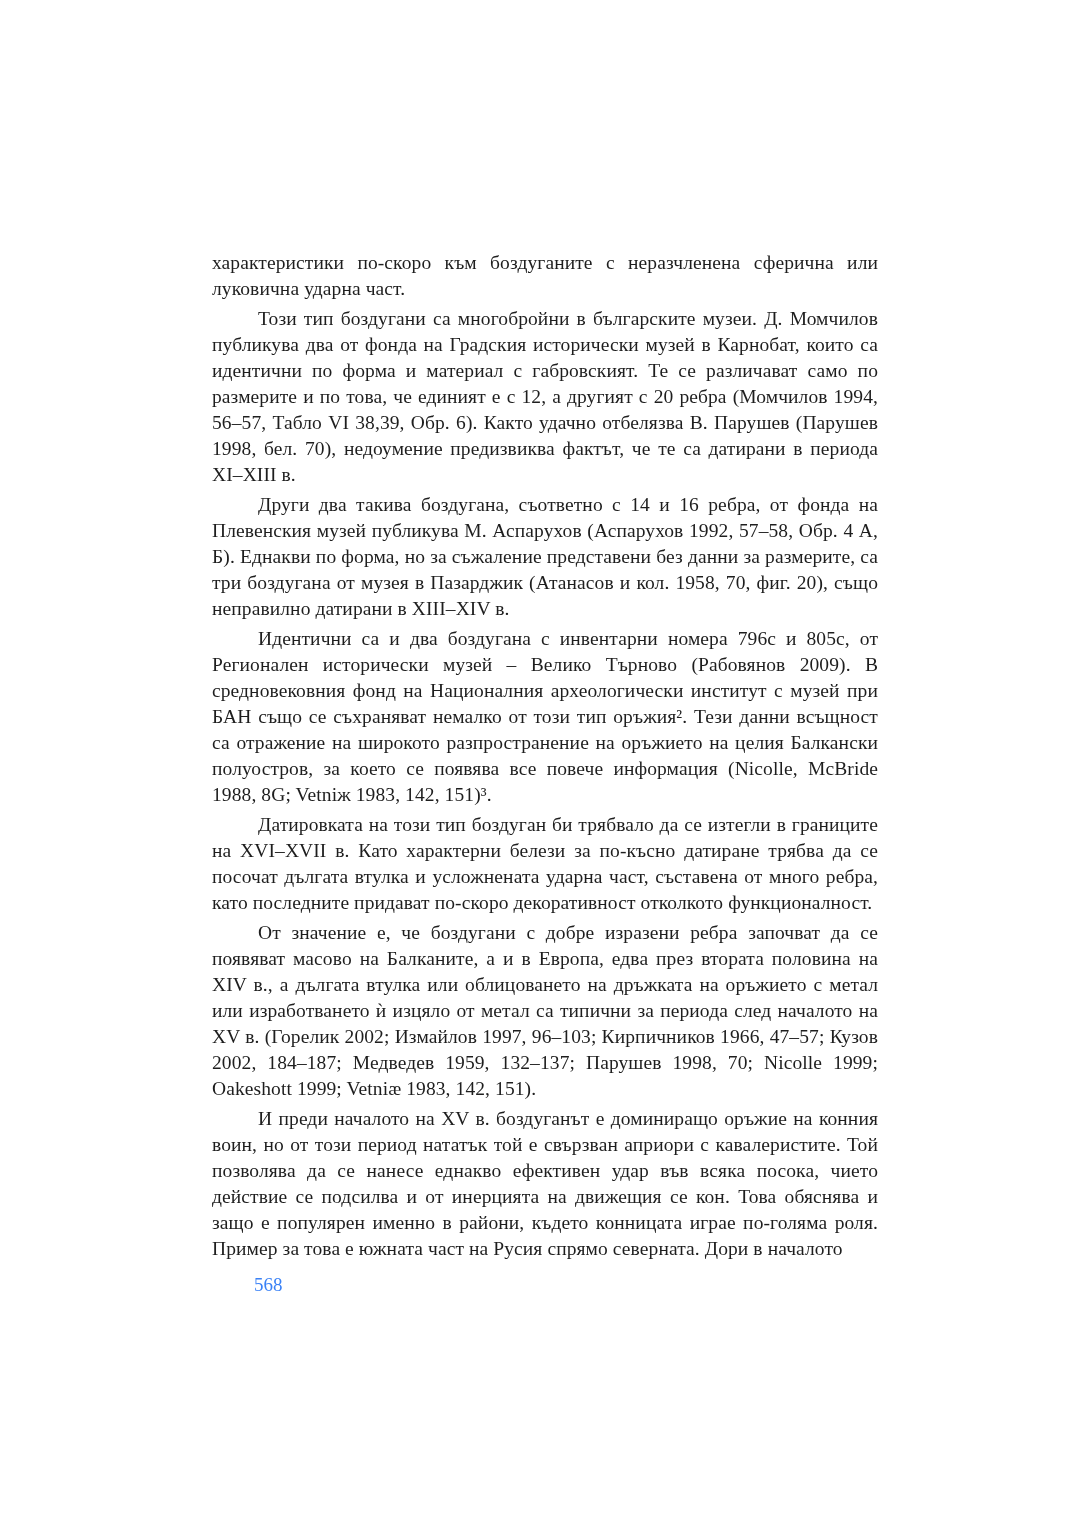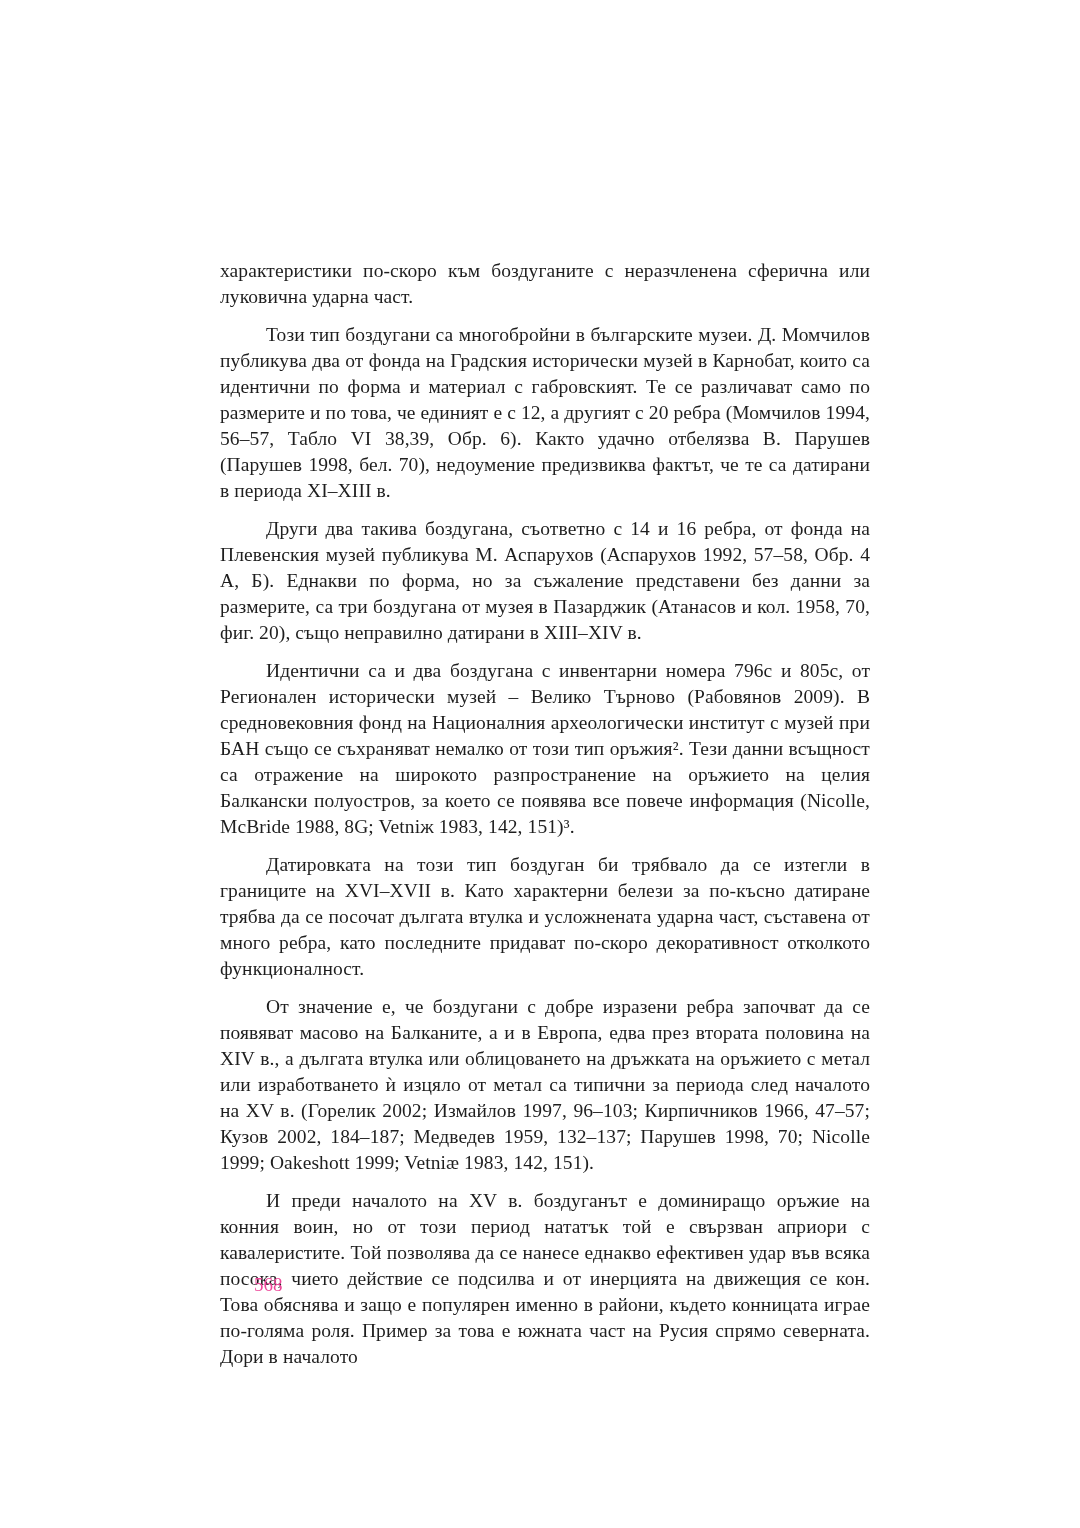--- a/index.html
+++ b/index.html
@@ -24,32 +24,32 @@
     left: 208px;
     top: 246px;
     width: 674px;
     font-size: 19.5px;
     line-height: 26px;
     text-align: justify;
     color: #1e1e1e;
     letter-spacing: 0.1px;
   }
   .para {
-    margin: 12px;
+    margin: 4px;
   }
   .para.indent {
     text-indent: 46px;
   }
   .page-number {
     position: absolute;
     left: 254px;
     top: 1272px;
     font-size: 19px;
     line-height: 26px;
-    color: #ec4899;
+    color: #3b82f6;
   }
 </style>
 </head>
 <body>
 
 <div class="page">
   <div class="text-block">
     <p class="para">характеристики по-скоро към боздуганите с неразчленена сферична или луковична ударна част.</p>
     <p class="para indent">Този тип боздугани са многобройни в българските музеи. Д. Момчилов публикува два от фонда на Градския исторически музей в Карнобат, които са идентични по форма и материал с габровският. Те се различават само по размерите и по това, че единият е с 12, а другият с 20 ребра (Момчилов 1994, 56–57, Табло VI 38,39, Обр. 6). Както удачно отбелязва В. Парушев (Парушев 1998, бел. 70), недоумение предизвиква фактът, че те са датирани в периода XI–XIII в.</p>
     <p class="para indent">Други два такива боздугана, съответно с 14 и 16 ребра, от фонда на Плевенския музей публикува М. Аспарухов (Аспарухов 1992, 57–58, Обр. 4 А, Б). Еднакви по форма, но за съжаление представени без данни за размерите, са три боздугана от музея в Пазарджик (Атанасов и кол. 1958, 70, фиг. 20), също неправилно датирани в XIII–XIV в.</p>

